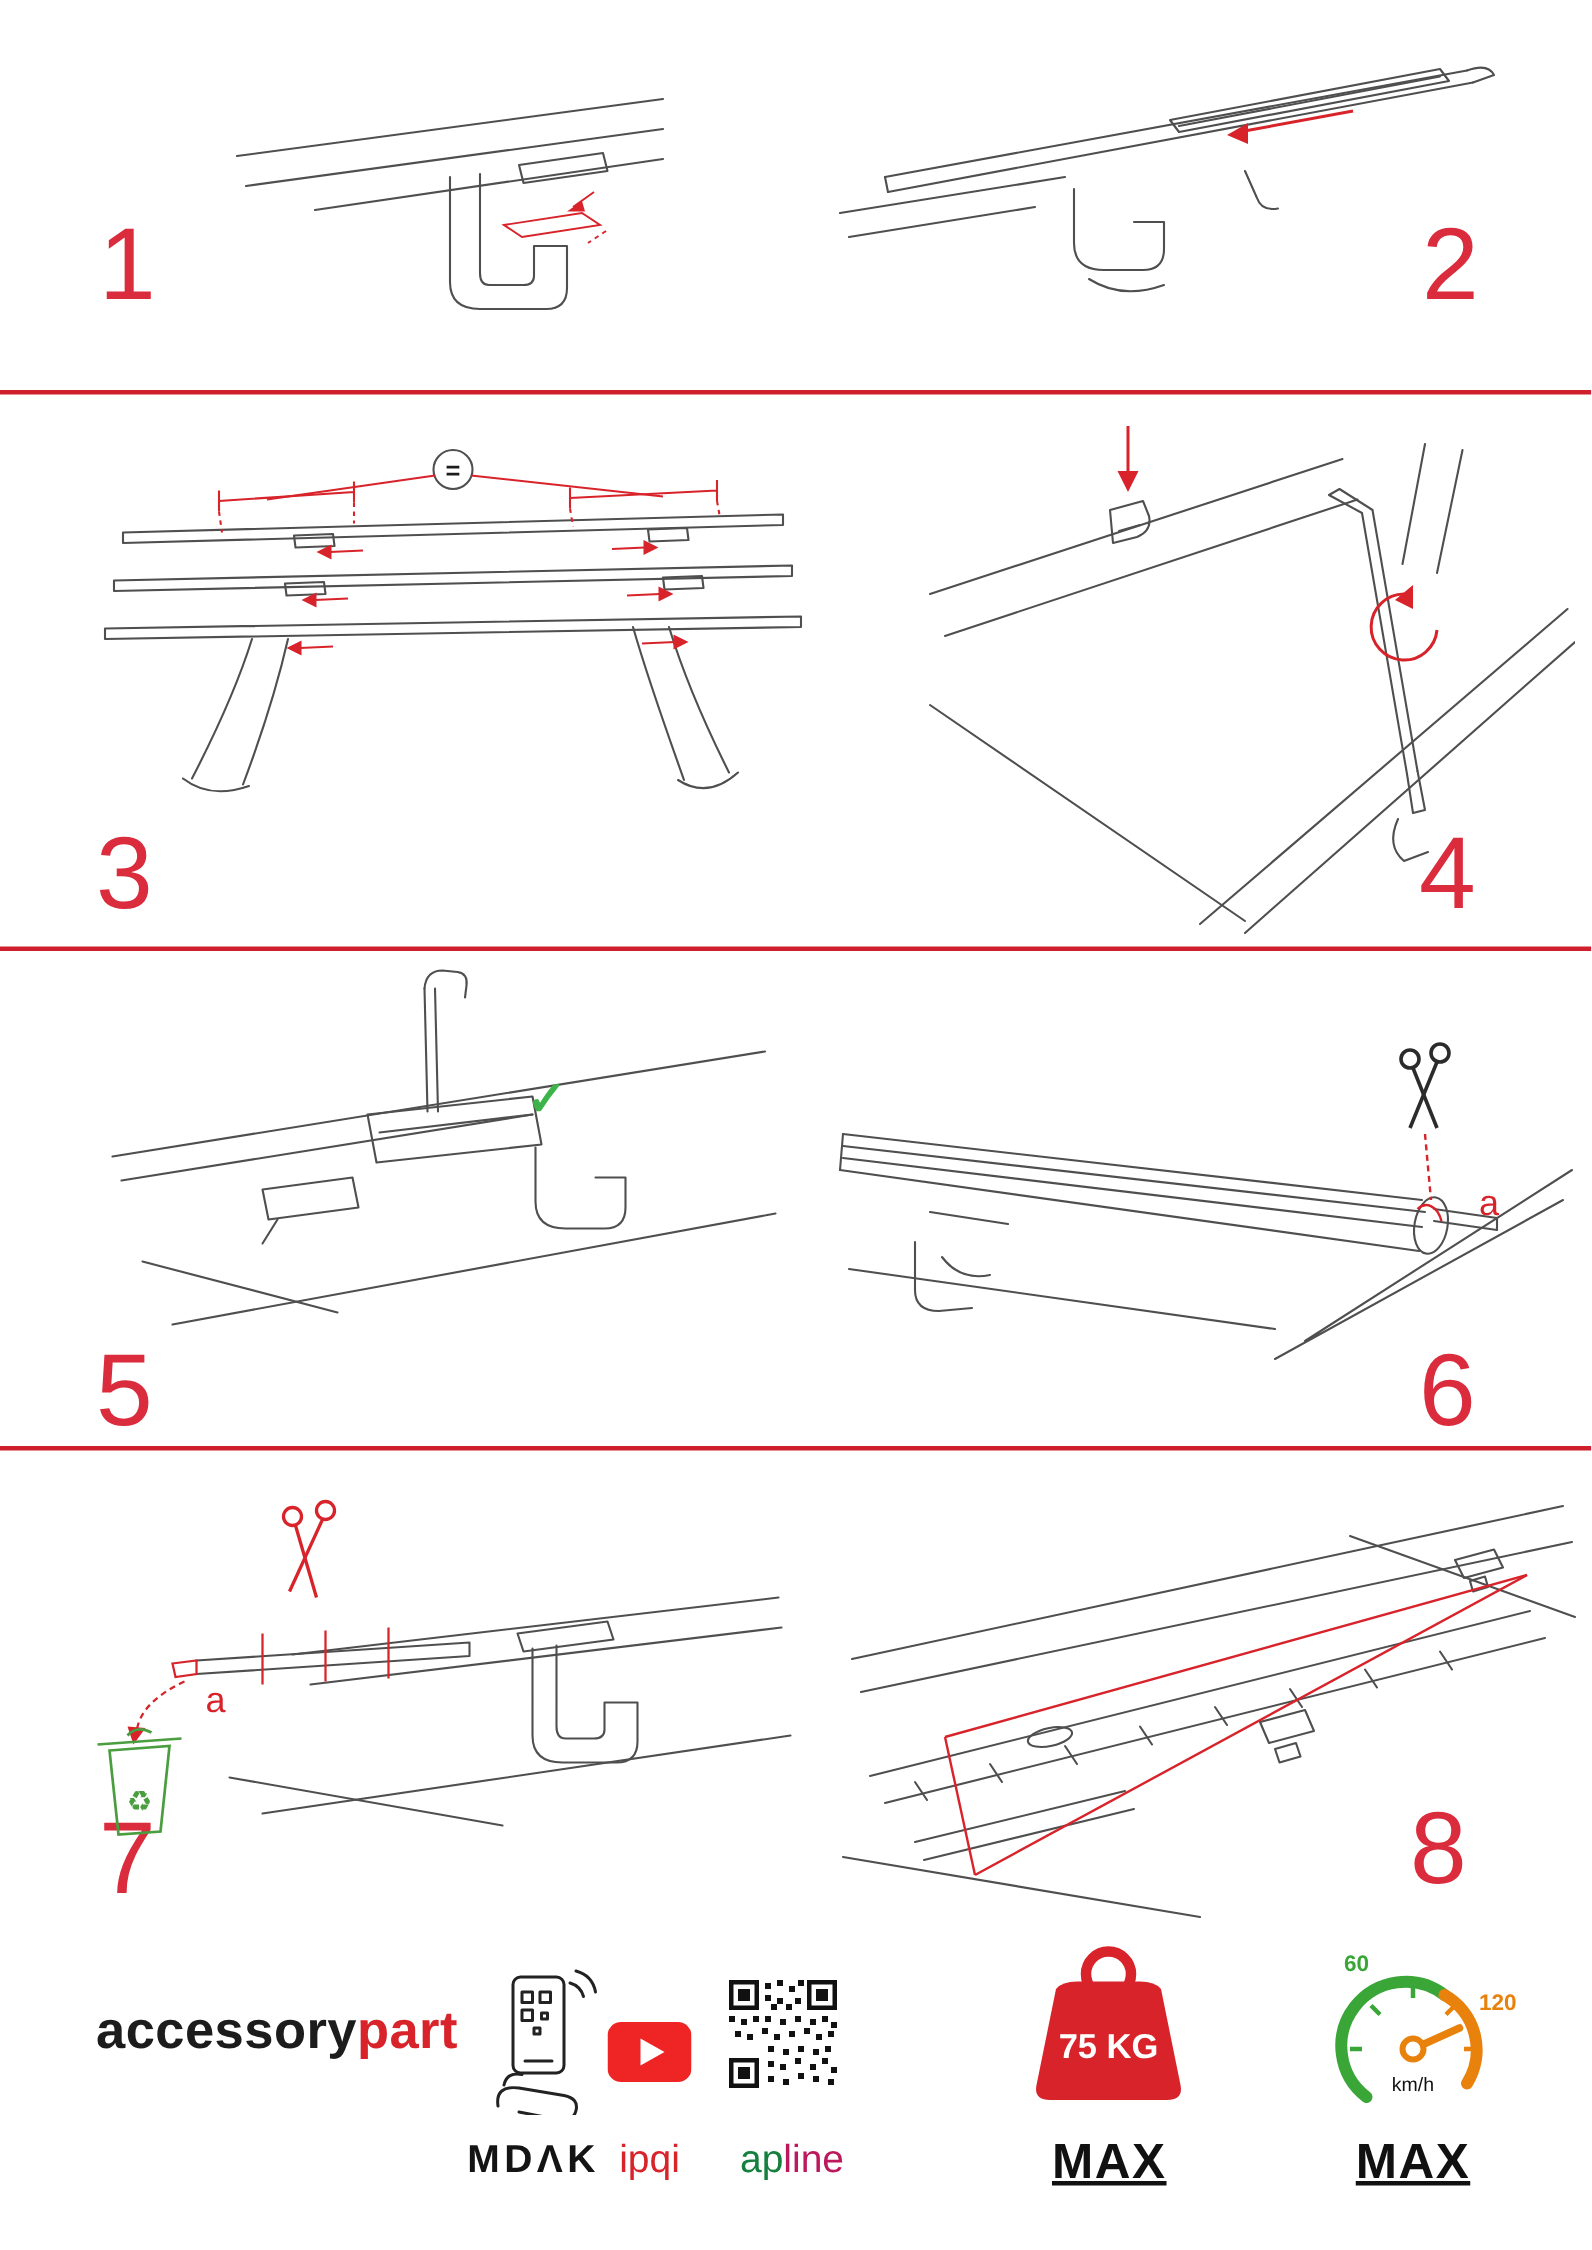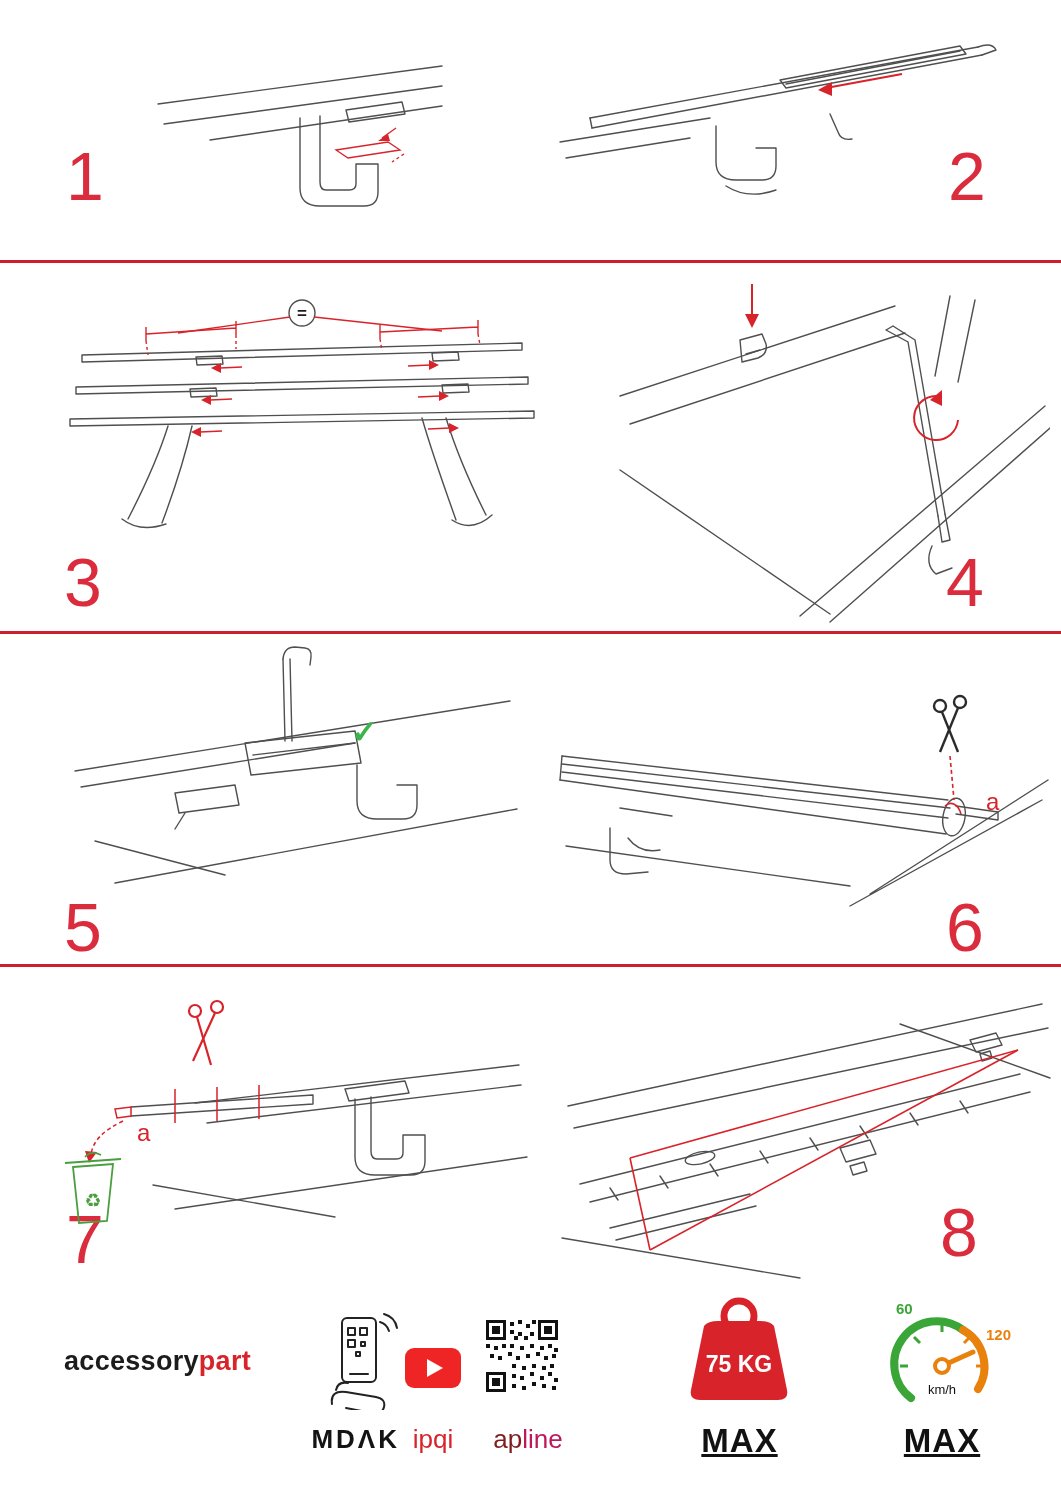--- a/index.html
+++ b/index.html
@@ -3,25 +3,25 @@
 <meta charset="utf-8">
 <style>
   * { margin:0; padding:0; box-sizing:border-box; }
   html,body { background:#ffffff; font-family:"Liberation Sans", sans-serif; }
   #page { position:relative; width:1061px; height:1500px; background:#ffffff; overflow:hidden; }
   .divider { position:absolute; left:0; width:1061px; height:3px; background:#cf1f2d; }
   .num { position:absolute; font-size:68px; font-weight:400; color:#da2c3c; line-height:1; }
   .abs { position:absolute; }
   .brand-title { font-size:46px; font-weight:700; color:#2e2781; letter-spacing:1px; white-space:nowrap; }
   .brand-x { font-size:34px; font-weight:700; color:#2e2781; }
-  .brand-sub { font-size:27px; font-weight:700; color:#1c1c1c; margin-top:12px; letter-spacing:0.3px; white-space:nowrap; }
+  .brand-sub { font-size:35px; font-weight:700; color:#1c1c1c; letter-spacing:0.3px; white-space:nowrap; }
   .red { color:#d8232a; }
   .logo-text { position:absolute; font-size:26px; font-weight:700; color:#141414; text-align:center; white-space:nowrap; }
   .ipqi { color:#d8232a; font-weight:400;text-align:center; }
-  .apline-black { color:#7f1d1d; font-weight:400;margin-top:29px; }
+  .apline-black { color:#15803d; font-weight:400;margin-top:29px; }
   .apline-red { color:#be185d; font-weight:400; }
   .max-label { position:absolute; font-size:33px; font-weight:700; color:#111; text-align:center; letter-spacing:1px;text-decoration:underline; }
   svg { display:block; }
 </style>
 </head>
 <body>
 
 <div id="page">
 
   <div class="num" style="left:66px; top:142px;">1</div>

